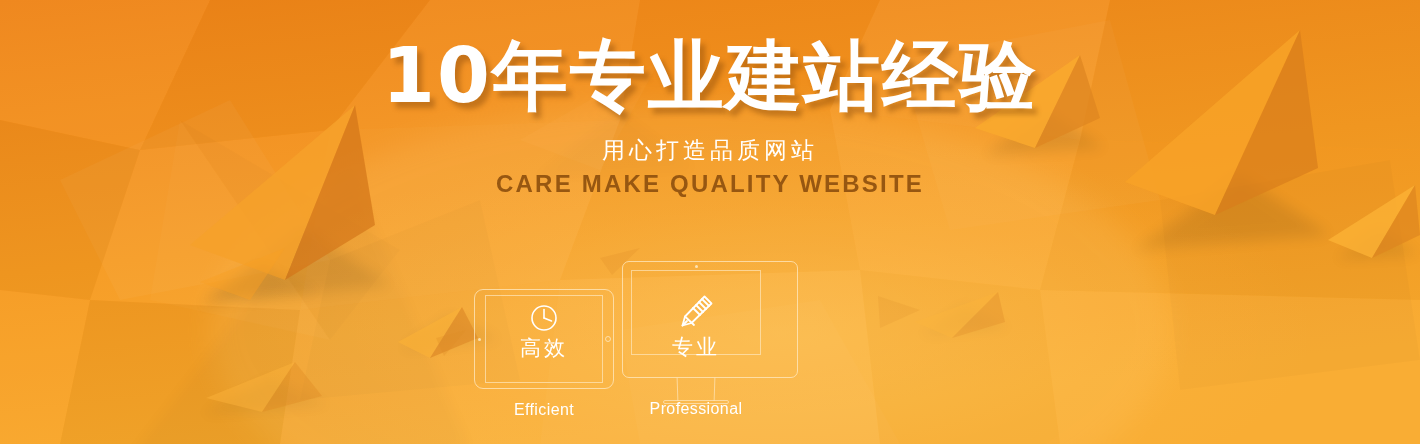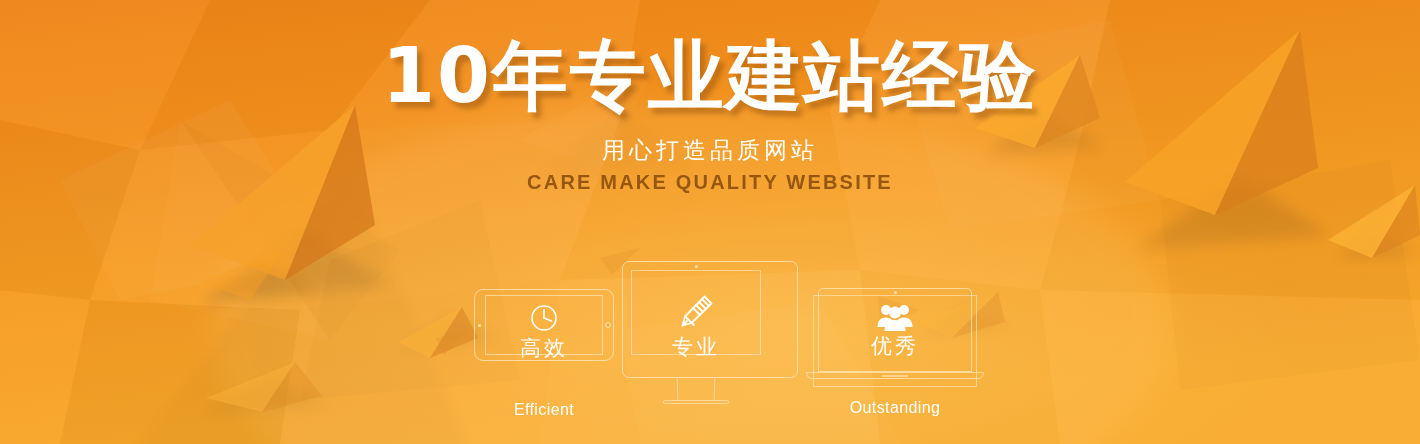--- a/index.html
+++ b/index.html
@@ -55,21 +55,21 @@
     margin: 24px 0 0 0;
     font-size: 23px;
     line-height: 1.1;
     font-weight: normal;
     color: #ffffff;
     letter-spacing: 4px;
     font-family: "DejaVu Sans", "Liberation Sans", sans-serif;
   }
   #sub-title-en {
     margin: 8px 0 0 0;
-    font-size: 20px;
+    font-size: 24px;
     line-height: 1.1;
     font-weight: bold;
     color: #975711;
     letter-spacing: 2.2px;
     font-family: "Liberation Sans", sans-serif;
   }
 
   
   #devices {
     position: absolute;
@@ -96,21 +96,21 @@
     line-height: 1.2;
     margin-top: 40px;
   }
   .dev-content {
     position: absolute;
     left: 0; right: 0;
     text-align: center;
   }
 
   
-  #tablet-device { left: 474px; top: 39px; width: 140px; height: 72px; }
+  #tablet-device { left: 474px; top: 39px; width: 140px; height: 100px; }
   #tablet-body {
     position: absolute; inset: 0;
     border: 1.5px solid rgba(255,236,200,0.72);
     border-radius: 9px;
     box-sizing: border-box;
   }
   #tablet-screen {
     position: absolute;
     left: 11px; right: 11px; top: 6px; bottom: 6px;
     border: 1px solid rgba(255,240,210,0.60);
@@ -383,39 +383,19 @@
             <path d="M28.5 5.5 L35.5 12.5 L15.5 32 L6.5 34.5 L9 25.5 Z"></path>
             <path d="M9 25.5 L18 34"></path>
             <path d="M6.5 34.5 L11 30"></path>
             <path d="M26 8 L33 15"></path>
             <path d="M23 11 L30 18"></path>
             <path d="M20 14 L27 21"></path>
             <path d="M17 17 L24 24"></path>
           </g>
         </svg>
         <div class="dev-label-cn">专业</div>
+        <div class="dev-label-en">Professional</div>
       </div>
     </div>
 
-    <div class="device" id="laptop-device">
-      <div id="laptop-lid"></div>
-      <div id="laptop-screen"></div>
-      <div id="laptop-camera"></div>
-      <div id="laptop-base"></div>
-      <div id="laptop-touch"></div>
-      <div class="dev-content" id="laptop-content">
-        <svg class="icon-svg" width="38" height="30" viewBox="0 0 38 30">
-          <g fill="#ffffff">
-            <circle cx="10" cy="8" r="5"></circle>
-            <path d="M1.5 25 C1.5 18.5 5 15.5 10 15.5 C15 15.5 18.5 18.5 18.5 25 Z"></path>
-            <circle cx="28" cy="8" r="5"></circle>
-            <path d="M19.5 25 C19.5 18.5 23 15.5 28 15.5 C33 15.5 36.5 18.5 36.5 25 Z"></path>
-            <circle cx="19" cy="10.5" r="6"></circle>
-            <path d="M8.5 29 C8.5 21.5 12.8 18 19 18 C25.2 18 29.5 21.5 29.5 29 Z"></path>
-          </g>
-        </svg>
-        <div class="dev-label-cn">优秀</div>
-        <div class="dev-label-en">Outstanding</div>
-      </div>
-    </div>
 
   </div>
 </div>
 
 </body></html>

